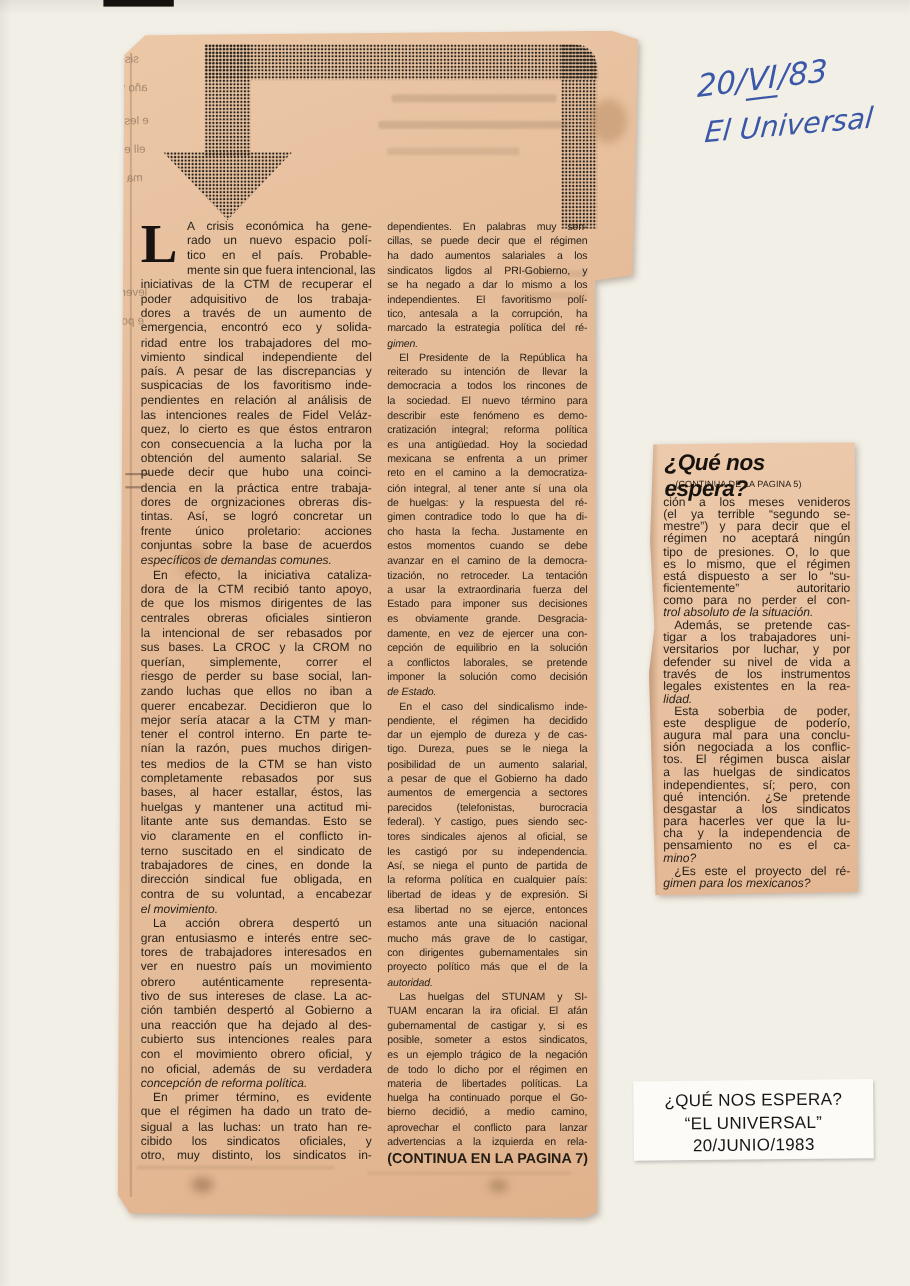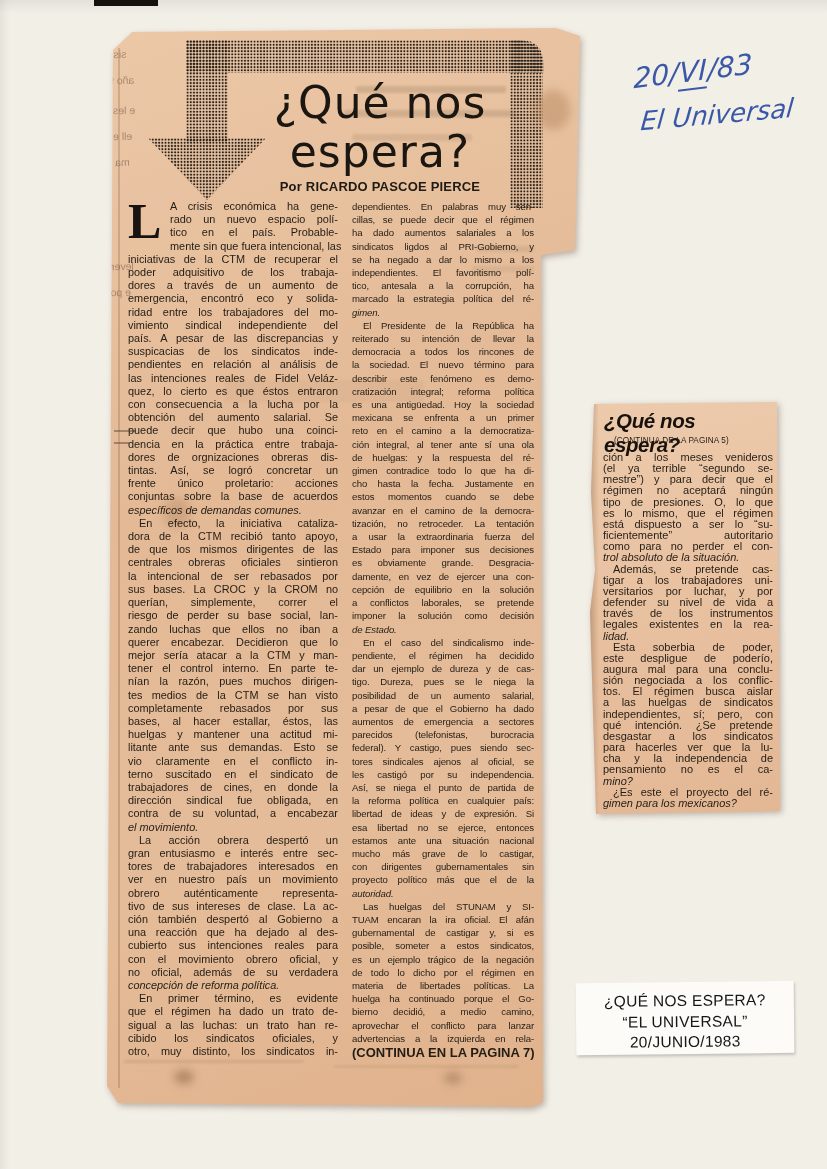--- a/index.html
+++ b/index.html
@@ -128,41 +128,36 @@
     <div class="abs ghost" style="left:368px;top:238px;width:62px;height:6px;opacity:.5;"></div>
     <div class="abs ghost" style="left:120px;top:352px;width:200px;height:22px;opacity:.25;"></div>
     <div class="abs ghost" style="left:20px;top:1032px;width:180px;height:3px;opacity:.7;"></div>
     <div class="abs ghost" style="left:230px;top:1037px;width:185px;height:3px;opacity:.6;"></div>
 
     <div class="abs stain" style="left:432px;top:62px;width:34px;height:40px;background:rgba(186,142,100,.55);"></div>
     <div class="abs stain" style="left:60px;top:470px;width:26px;height:30px;background:rgba(170,125,85,.35);"></div>
     <div class="abs stain" style="left:70px;top:1042px;width:20px;height:14px;background:rgba(120,85,55,.45);"></div>
     <div class="abs stain" style="left:340px;top:1044px;width:18px;height:12px;background:rgba(120,85,55,.4);"></div>
 
-    <div class="abs article-title">
-      <div>¿Qué nos</div>
-      <div>espera?</div>
-    </div>
-    <div class="abs article-byline">Por RICARDO PASCOE PIERCE</div>
 
     <div class="abs cols">
       <div class="col col1">
         <div class="drop-cap">L</div>
       <div class="tline">A crisis económica ha gene-</div>
           <div class="tline">rado un nuevo espacio polí-</div>
           <div class="tline">tico en el país. Probable-</div>
           <div class="tline">mente sin que fuera intencional, las</div>
           <div class="tline">iniciativas de la CTM de recuperar el</div>
           <div class="tline">poder adquisitivo de los trabaja-</div>
           <div class="tline">dores a través de un aumento de</div>
           <div class="tline">emergencia, encontró eco y solida-</div>
           <div class="tline">ridad entre los trabajadores del mo-</div>
           <div class="tline">vimiento sindical independiente del</div>
           <div class="tline">país. A pesar de las discrepancias y</div>
-          <div class="tline">suspicacias de los sindicatos inde-</div>
+          <div class="tline">suspicacias de los favoritismo inde-</div>
           <div class="tline">pendientes en relación al análisis de</div>
           <div class="tline">las intenciones reales de Fidel Veláz-</div>
           <div class="tline">quez, lo cierto es que éstos entraron</div>
           <div class="tline">con consecuencia a la lucha por la</div>
           <div class="tline">obtención del aumento salarial. Se</div>
           <div class="tline">puede decir que hubo una coinci-</div>
           <div class="tline">dencia en la práctica entre trabaja-</div>
           <div class="tline">dores de orgnizaciones obreras dis-</div>
           <div class="tline">tintas. Así, se logró concretar un</div>
           <div class="tline">frente único proletario: acciones</div>

